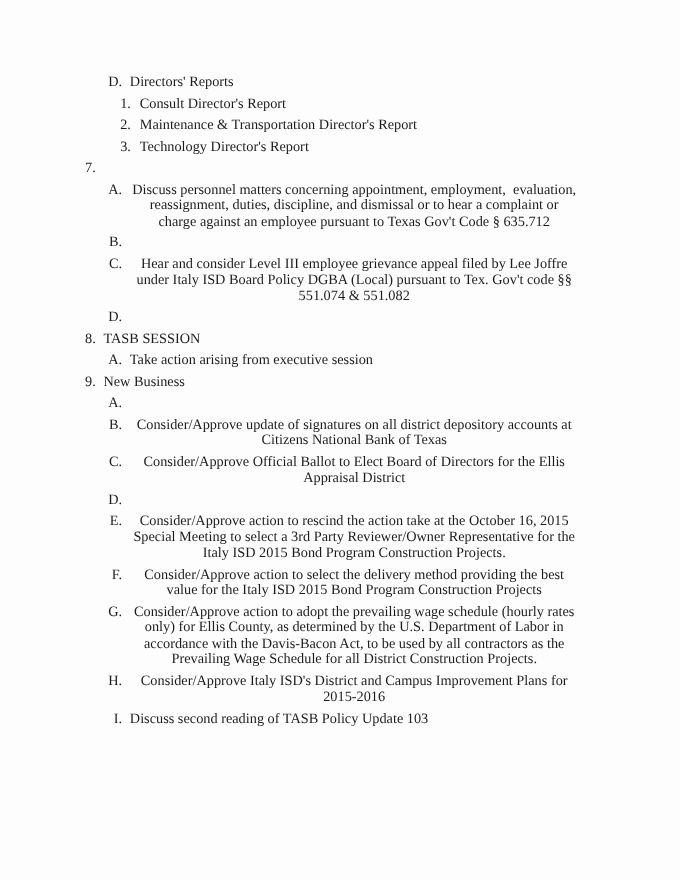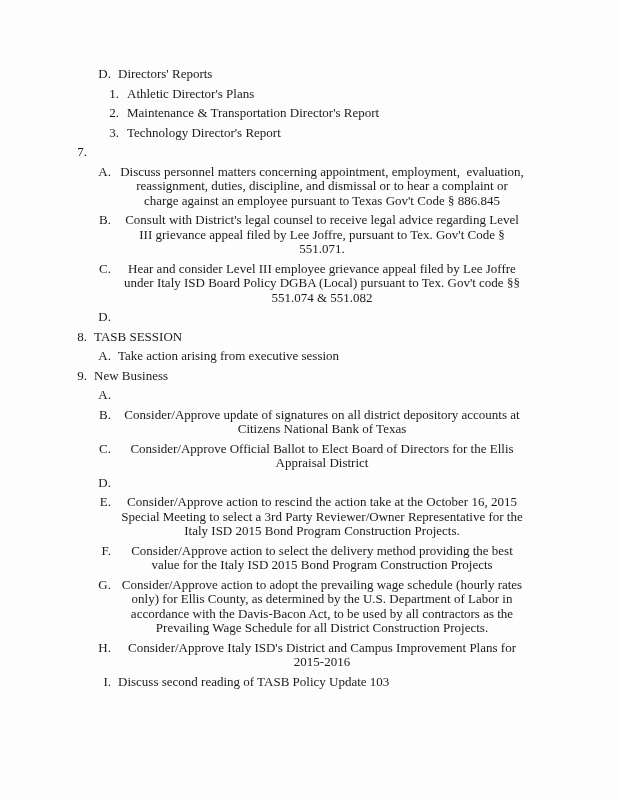--- a/index.html
+++ b/index.html
@@ -54,45 +54,44 @@
 
 <div class="page">
 
   <div class="row lv2">
     <span class="lbl">D.</span>
     <span class="txt">Directors' Reports</span>
   </div>
 
   <div class="row lv3">
     <span class="lbl">1.</span>
-    <span class="txt">Athletic Director's Plans</span>
+    <span class="txt">Consult Director's Report</span>
   </div>
 
   <div class="row lv3">
     <span class="lbl">2.</span>
     <span class="txt">Maintenance &amp; Transportation Director's Report</span>
   </div>
 
   <div class="row lv3">
     <span class="lbl">3.</span>
     <span class="txt">Technology Director's Report</span>
   </div>
 
   <div class="row lv1">
     <span class="lbl">7.</span>
   </div>
 
   <div class="row lv2">
     <span class="lbl">A.</span>
-    <span class="txt">Discuss personnel matters concerning appointment, employment,  evaluation, reassignment, duties, discipline, and dismissal or to hear a complaint or charge against an employee pursuant to Texas Gov't Code § 886.845</span>
+    <span class="txt">Discuss personnel matters concerning appointment, employment,  evaluation, reassignment, duties, discipline, and dismissal or to hear a complaint or charge against an employee pursuant to Texas Gov't Code § 635.712</span>
   </div>
 
   <div class="row lv2">
     <span class="lbl">B.</span>
-    <span class="txt">Consult with District's legal counsel to receive legal advice regarding Level III grievance appeal filed by Lee Joffre, pursuant to Tex. Gov't Code § 551.071.</span>
   </div>
 
   <div class="row lv2">
     <span class="lbl">C.</span>
     <span class="txt">Hear and consider Level III employee grievance appeal filed by Lee Joffre under Italy ISD Board Policy DGBA (Local) pursuant to Tex. Gov't code §§ 551.074 &amp; 551.082</span>
   </div>
 
   <div class="row lv2">
     <span class="lbl">D.</span>
   </div>

